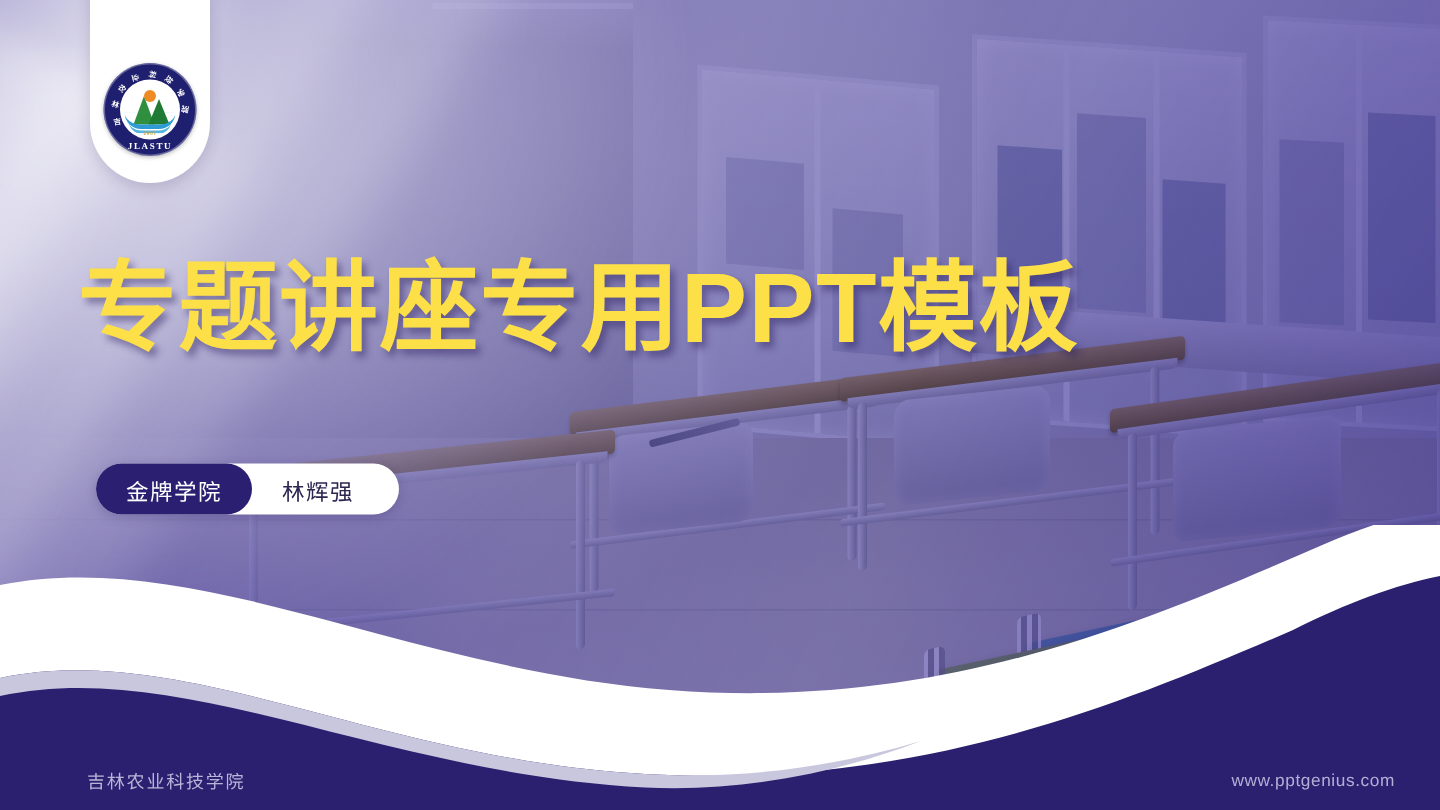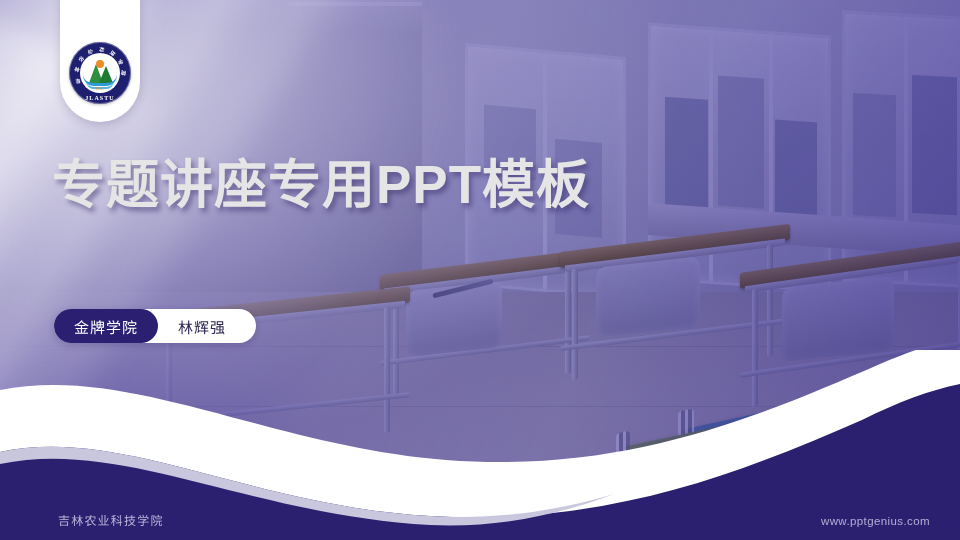--- a/index.html
+++ b/index.html
@@ -213,37 +213,37 @@
     font-size:3.4px;color:#c9a24a;letter-spacing:.4px;z-index:5;font-weight:700;
   }
   .logo .acr{
     position:absolute;left:0;right:0;bottom:3.5px;text-align:center;
     font-size:6px;color:#fff;letter-spacing:1.1px;font-weight:700;
     font-family:"Liberation Serif","DejaVu Serif",serif;
   }
 
   
   .title{
-    position:absolute;left:52px;top:158px;
-    font-size:53px;font-weight:700;color:#e5e5e5;
+    position:absolute;left:52px;top:172px;
+    font-size:66px;font-weight:700;color:#fde047;
     letter-spacing:1px;line-height:1;
     text-shadow:3px 4px 5px rgba(45,32,96,.45);
     white-space:nowrap;
   }
   .subtitle{
     position:absolute;left:54px;top:243px;
     font-size:28px;font-weight:400;color:#ffffff;
     letter-spacing:1.5px;line-height:1;
     text-shadow:1px 2px 4px rgba(45,32,96,.40);
     white-space:nowrap;
   }
 
   
   .badge{
-    position:absolute;left:54px;top:309px;
+    position:absolute;left:64px;top:309px;
     height:34px;border-radius:17px;
     background:#ffffff;
     display:flex;align-items:center;
     box-shadow:0 2px 7px rgba(40,28,90,.22);
     padding-right:4px;
   }
   .badge .left{
     height:34px;min-width:104px;border-radius:17px;
     background:#2b1f72;
     color:#fff;font-size:15px;letter-spacing:1px;

